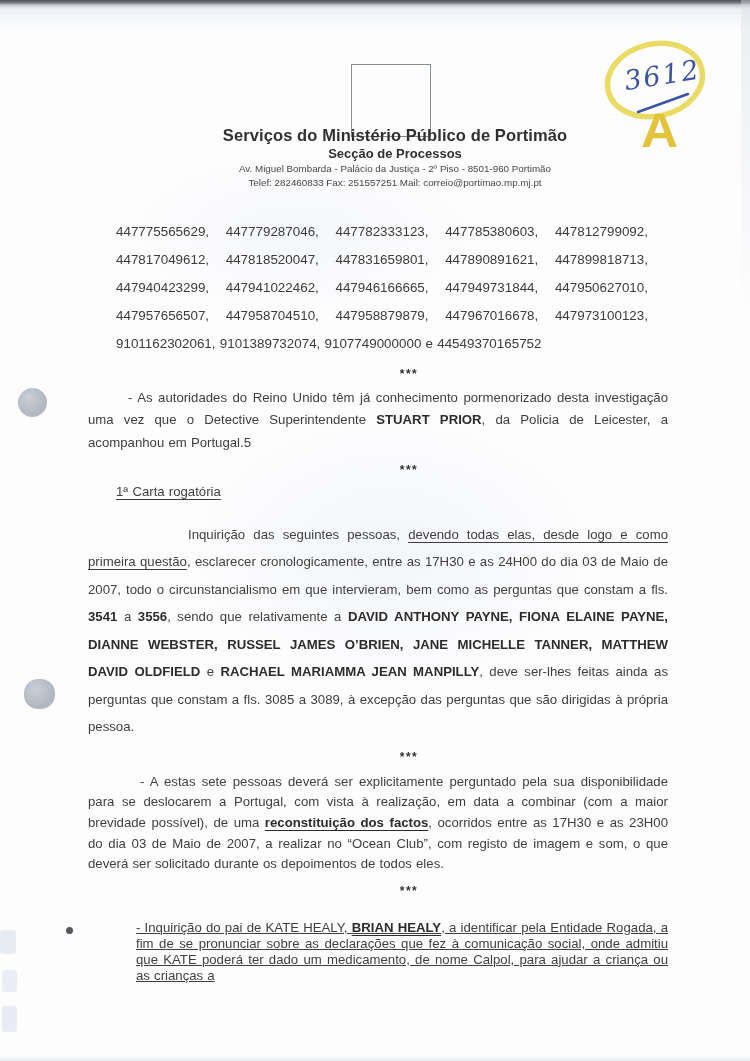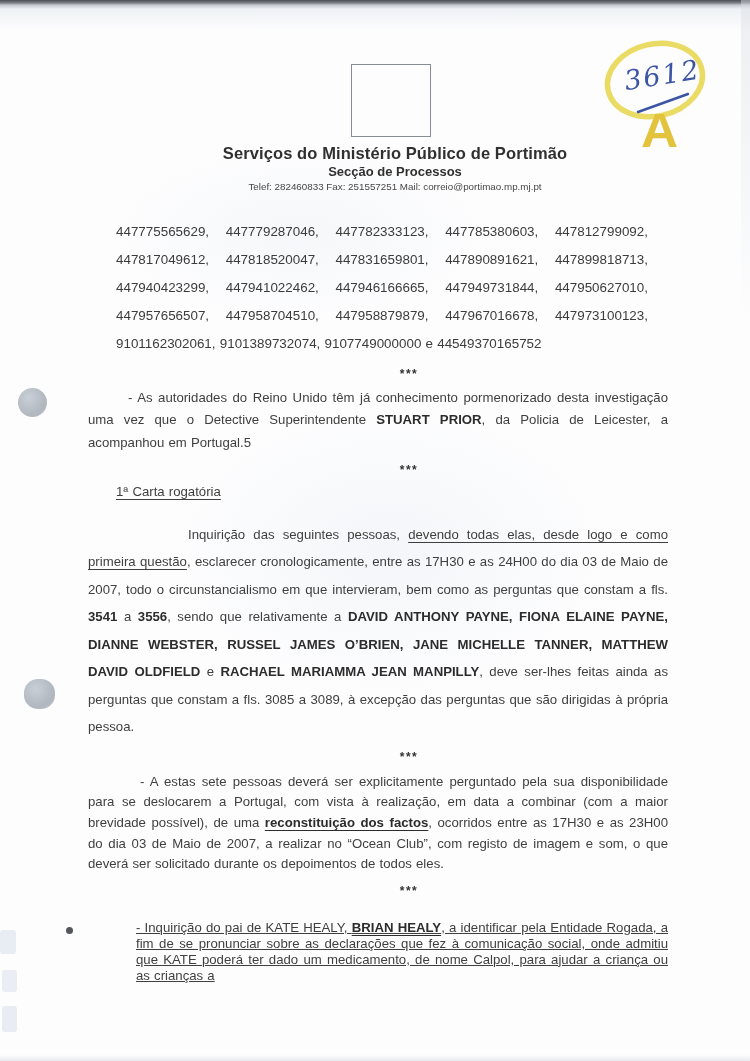--- a/index.html
+++ b/index.html
@@ -23,21 +23,21 @@
   .smudge { position:absolute; border-radius:3px; }
   .s1 { left:0;  top:930px;  width:16px; height:24px; background:#e8edf3; }
   .s2 { left:2px; top:970px; width:15px; height:22px; background:#eaeef4; }
   .s3 { left:2px; top:1006px; width:15px; height:26px; background:#e9edf3; }
 
   
   .stamp-box { position:absolute; left:351px; top:64px; width:78px; height:71px;
       border:1.6px solid #878d94; background:transparent; }
 
   
-  .header { position:absolute; left:105px; top:144px; width:580px; text-align:center;
+  .header { position:absolute; left:105px; top:126px; width:580px; text-align:center;
       color:#303030; filter:blur(.22px); }
   .h-title { font-size:16.5px; font-weight:bold; letter-spacing:.1px; }
   .h-sub   { font-size:13px; font-weight:bold; margin-top:1px; }
   .h-addr  { font-size:9.8px; color:#474747; line-height:11.5px; margin-top:2px; }
 
   
   .folio-svg { position:absolute; left:598px; top:36px; width:116px; height:130px; }
   .folio-num { position:absolute; left:624px; top:60px; width:70px; font-size:27px;
       font-family:"DejaVu Serif", serif; font-style:italic; color:#3b54a4;
       transform:rotate(-9deg); letter-spacing:2px; }
@@ -69,20 +69,21 @@
 <div class="scan-root">
 
   <div class="edge-top"></div>
   <div class="edge-right"></div>
 
   <div class="stamp-box"></div>
 
   <div class="header">
     <div class="h-title">Serviços do Ministério Público de Portimão</div>
     <div class="h-sub">Secção de Processos</div>
+    <div class="h-addr">Av. Miguel Bombarda - Palácio da Justiça - 2º Piso - 8501-960 Portimão</div>
     <div class="h-addr">Telef: 282460833   Fax: 251557251 Mail: correio@portimao.mp.mj.pt</div>
   </div>
 
   <svg class="folio-svg" viewBox="0 0 116 130">
     <ellipse cx="57" cy="44" rx="48" ry="36" fill="none" stroke-width="5.5" stroke-linecap="round" opacity="0.88" transform="rotate(-13 57 44)" stroke="#e7d64e"></ellipse>
     <line x1="40" y1="76" x2="90" y2="58" stroke-width="2.4" stroke-linecap="round" stroke="#3b54a4"></line>
   </svg>
   <div class="folio-num">3612</div>
   <div class="folio-letter">A</div>
 

